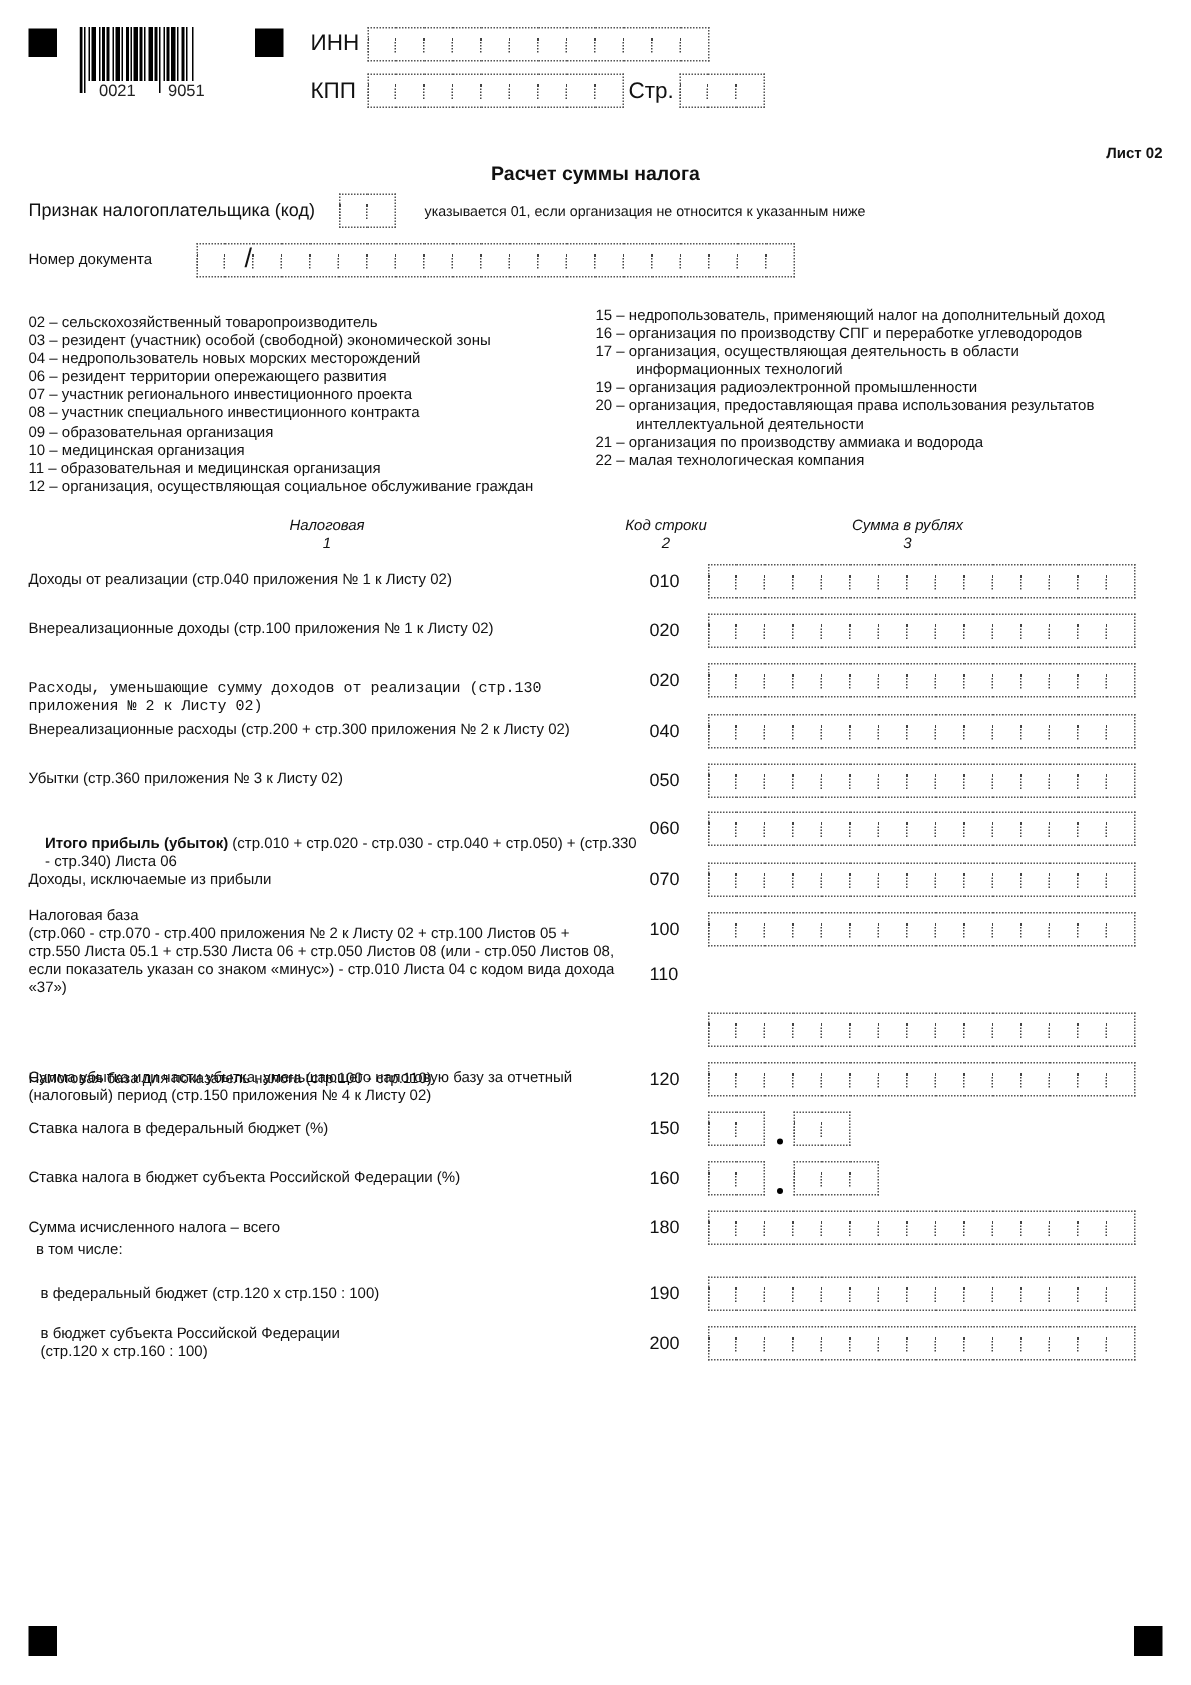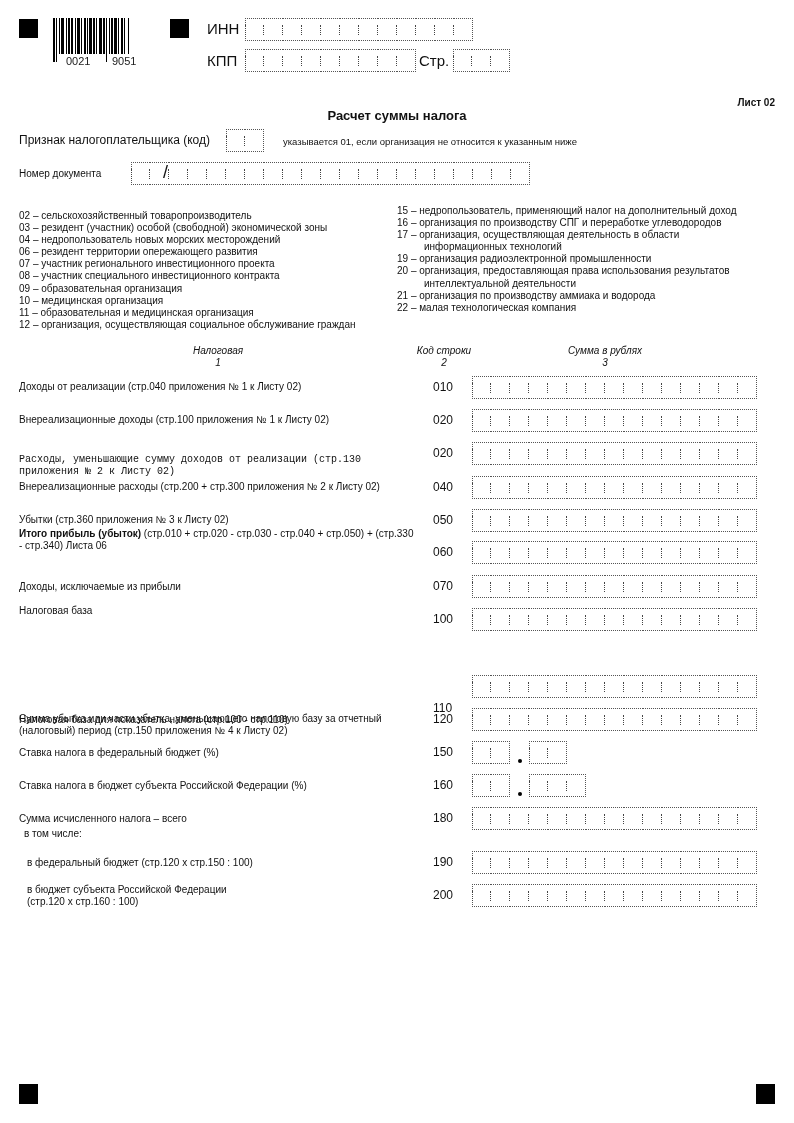--- a/index.html
+++ b/index.html
@@ -273,21 +273,21 @@
     <div class="cell" style="border-left: none;"></div>
     <div class="cell" style="border-left: none;"></div>
     <div class="cell" style="border-left: none;"></div>
     <div class="cell" style="border-left: none;"></div>
     <div class="cell" style="border-left: none;"></div>
     <div class="cell" style="border-left: none;"></div>
     <div class="cell" style="border-left: none;"></div>
     <div class="cell" style="border-left: none;"></div>
   </div>
 
-<div class="row-text" style="top:528px;"><b>Итого прибыль (убыток)</b><span> (стр.010 + стр.020 - стр.030 - стр.040 + стр.050) + (стр.330 - стр.340) Листа 06</span></div>
+<div class="row-text" style="top:557px;margin-left:11px;"><b>Итого прибыль (убыток)</b><span> (стр.010 + стр.020 - стр.030 - стр.040 + стр.050) + (стр.330 - стр.340) Листа 06</span></div>
 <div class="row-code" style="top:545px;">060</div>
 <div class="cellbox" style="left:472px;top:541px;">
     <div class="cell"></div>
     <div class="cell" style="border-left: none;"></div>
     <div class="cell" style="border-left: none;"></div>
     <div class="cell" style="border-left: none;"></div>
     <div class="cell" style="border-left: none;"></div>
     <div class="cell" style="border-left: none;"></div>
     <div class="cell" style="border-left: none;"></div>
     <div class="cell" style="border-left: none;"></div>
@@ -315,20 +315,21 @@
     <div class="cell" style="border-left: none;"></div>
     <div class="cell" style="border-left: none;"></div>
     <div class="cell" style="border-left: none;"></div>
     <div class="cell" style="border-left: none;"></div>
     <div class="cell" style="border-left: none;"></div>
     <div class="cell" style="border-left: none;"></div>
   </div>
 
 <div class="row-text" style="top:605px;">
   <div>Налоговая база</div>
+  <div>(стр.060 - стр.070 - стр.400 приложения № 2 к Листу 02 + стр.100 Листов 05 + стр.550 Листа 05.1 + стр.530 Листа 06 + стр.050 Листов 08 (или - стр.050 Листов 08, если показатель указан со знаком «минус») - стр.010 Листа 04 с кодом вида дохода «37»)</div>
 </div>
 <div class="row-code" style="top:612px;">100</div>
 <div class="cellbox" style="left:472px;top:608px;">
     <div class="cell"></div>
     <div class="cell" style="border-left: none;"></div>
     <div class="cell" style="border-left: none;"></div>
     <div class="cell" style="border-left: none;"></div>
     <div class="cell" style="border-left: none;"></div>
     <div class="cell" style="border-left: none;"></div>
     <div class="cell" style="border-left: none;"></div>
@@ -336,21 +337,21 @@
     <div class="cell" style="border-left: none;"></div>
     <div class="cell" style="border-left: none;"></div>
     <div class="cell" style="border-left: none;"></div>
     <div class="cell" style="border-left: none;"></div>
     <div class="cell" style="border-left: none;"></div>
     <div class="cell" style="border-left: none;"></div>
     <div class="cell" style="border-left: none;"></div>
   </div>
 
 <div class="row-text" style="top:672px;margin-top:41px;">Сумма убытка или части убытка, уменьшающего налоговую базу за отчетный (налоговый) период (стр.150 приложения № 4 к Листу 02)</div>
-<div class="row-code" style="top:701px;">110</div>
+<div class="row-code" style="top:642px;">110</div>
 <div class="cellbox" style="left:472px;top:675px;">
     <div class="cell"></div>
     <div class="cell" style="border-left: none;"></div>
     <div class="cell" style="border-left: none;"></div>
     <div class="cell" style="border-left: none;"></div>
     <div class="cell" style="border-left: none;"></div>
     <div class="cell" style="border-left: none;"></div>
     <div class="cell" style="border-left: none;"></div>
     <div class="cell" style="border-left: none;"></div>
     <div class="cell" style="border-left: none;"></div>

